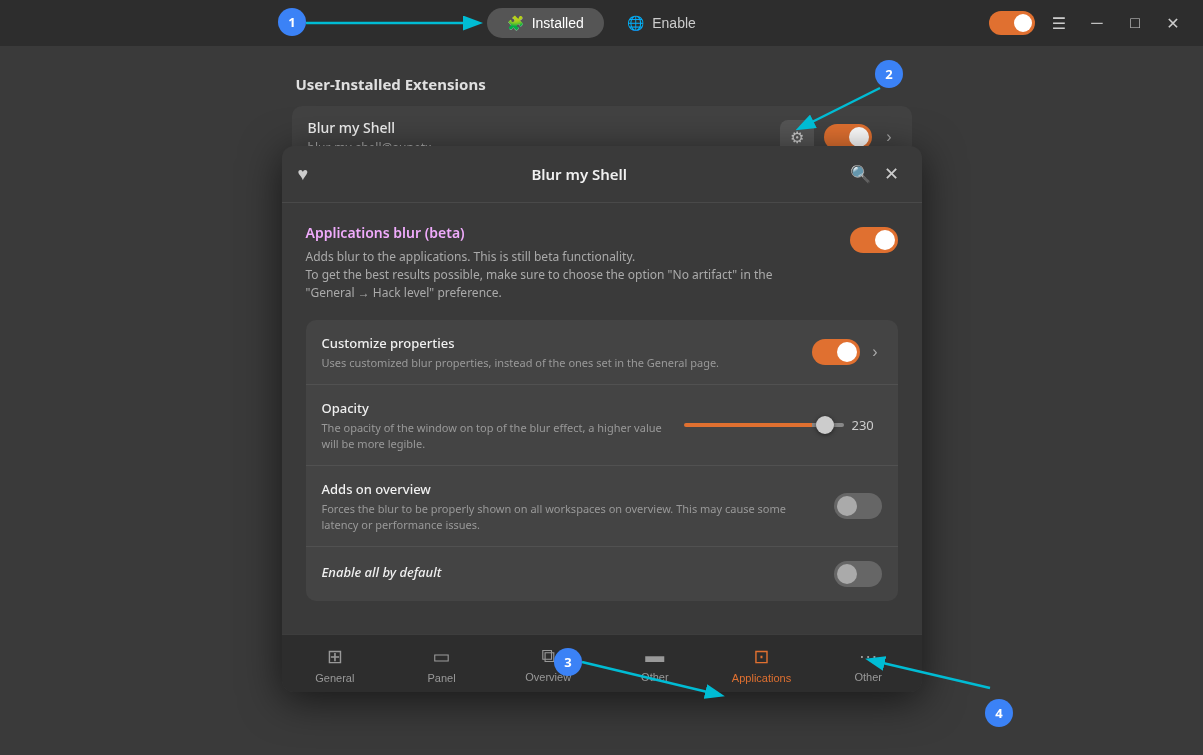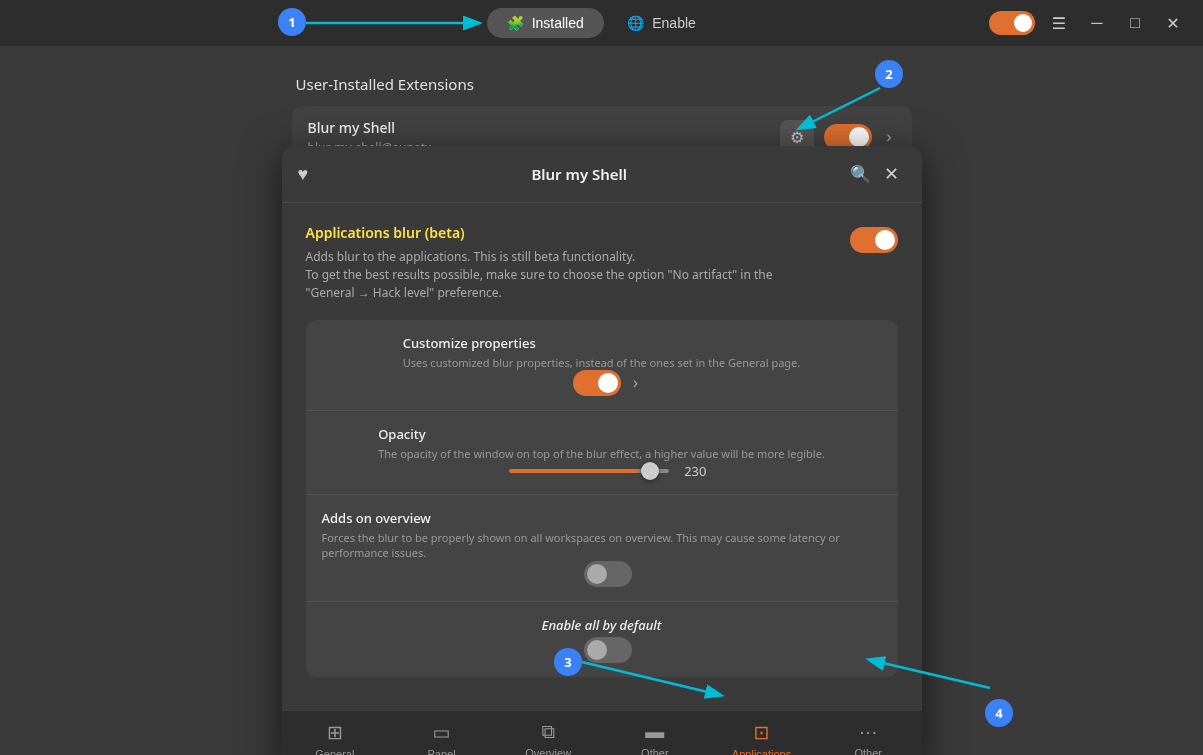--- a/index.html
+++ b/index.html
@@ -122,21 +122,21 @@
     }
 
     
     .extensions-panel {
       width: 620px;
       margin-bottom: 0;
     }
     .extensions-title {
       color: #e0e0e0;
       font-size: 15px;
-      font-weight: 400;
+      font-weight: 700;
       margin-bottom: 12px;
       padding-left: 4px;
     }
     .extension-row {
       background: #424242;
       border-radius: 10px;
       display: flex;
       align-items: center;
       padding: 12px 16px;
       gap: 10px;
@@ -269,21 +269,21 @@
     }
 
     
     .section-header {
       display: flex;
       align-items: flex-start;
       margin-bottom: 18px;
     }
     .section-info { flex: 1; }
     .section-title {
-      color: #fde047;
+      color: #f0abfc;
       font-size: 14px;
       font-weight: 600;
       margin-bottom: 6px;
     }
     .section-desc {
       color: #aaa;
       font-size: 12px;
       line-height: 1.5;
       max-width: 480px;
     }
@@ -294,21 +294,20 @@
       background: #444;
       border-radius: 10px;
       overflow: hidden;
       margin-bottom: 0;
     }
     .settings-row {
       display: flex;
       align-items: center;
       padding: 14px 16px;
       border-bottom: 1px solid rgba(255,255,255,0.07);
-      flex-direction: column;
     }
     .settings-row:last-child { border-bottom: none; font-style: italic; }
     .settings-row-info { flex: 1; }
     .settings-row-title {
       color: #f0f0f0;
       font-size: 13px;
       font-weight: 500;
       margin-bottom: 3px;
     }
     .settings-row-desc {
@@ -339,21 +338,20 @@
       width: 18px;
       height: 18px;
       background: #ccc;
       border-radius: 50%;
       box-shadow: 0 1px 4px rgba(0,0,0,0.5);
     }
     .slider-value {
       color: #ccc;
       font-size: 13px;
       min-width: 30px;
-      text-align: right;
     }
 
     
     .whitelist-section {
       padding: 18px 24px 14px;
       display: flex;
       align-items: center;
       justify-content: space-between;
     }
     .whitelist-info { }

